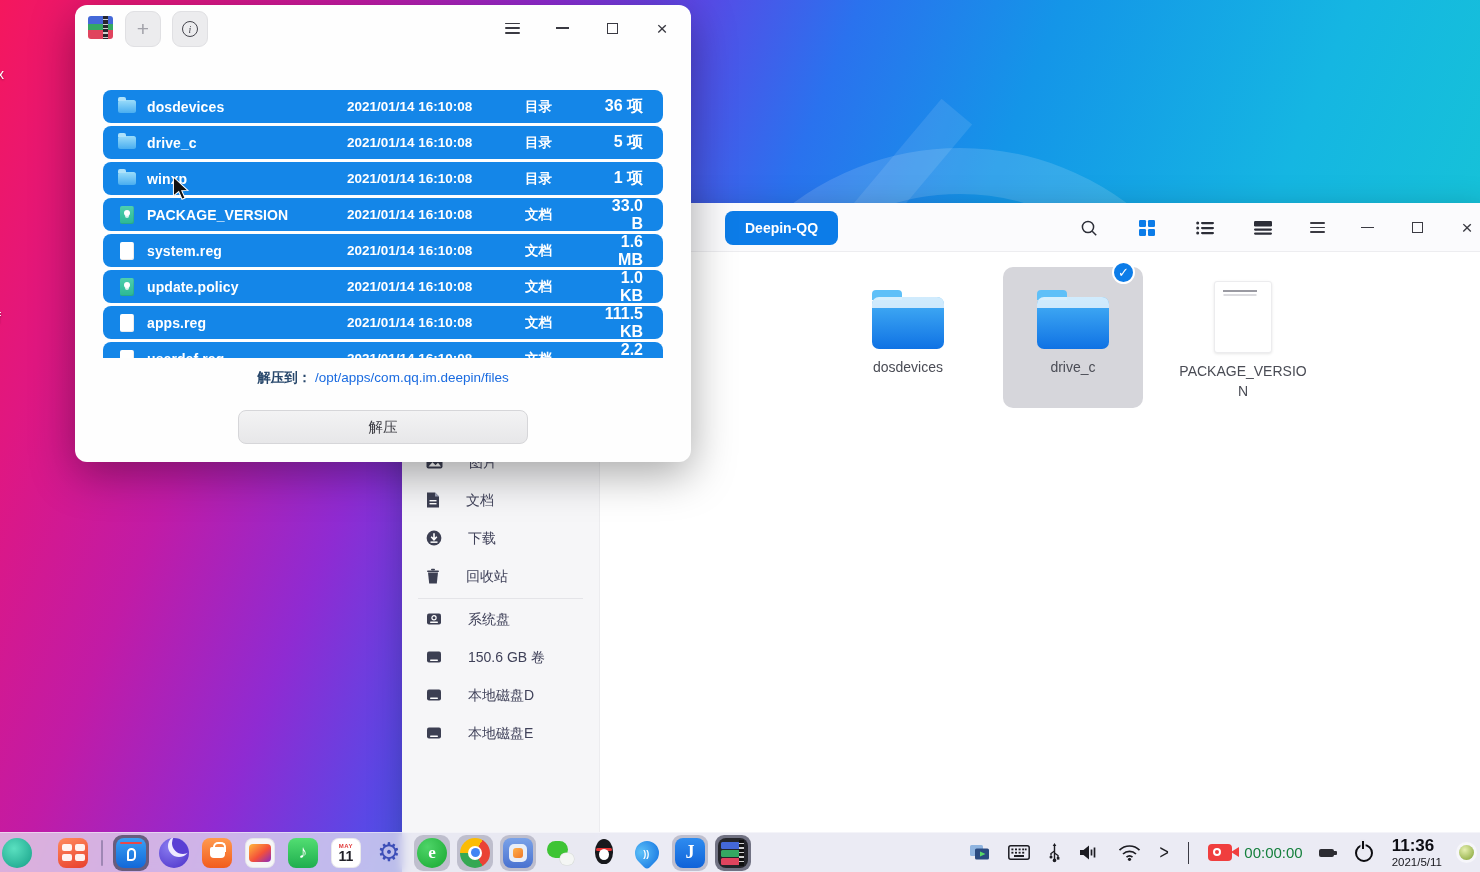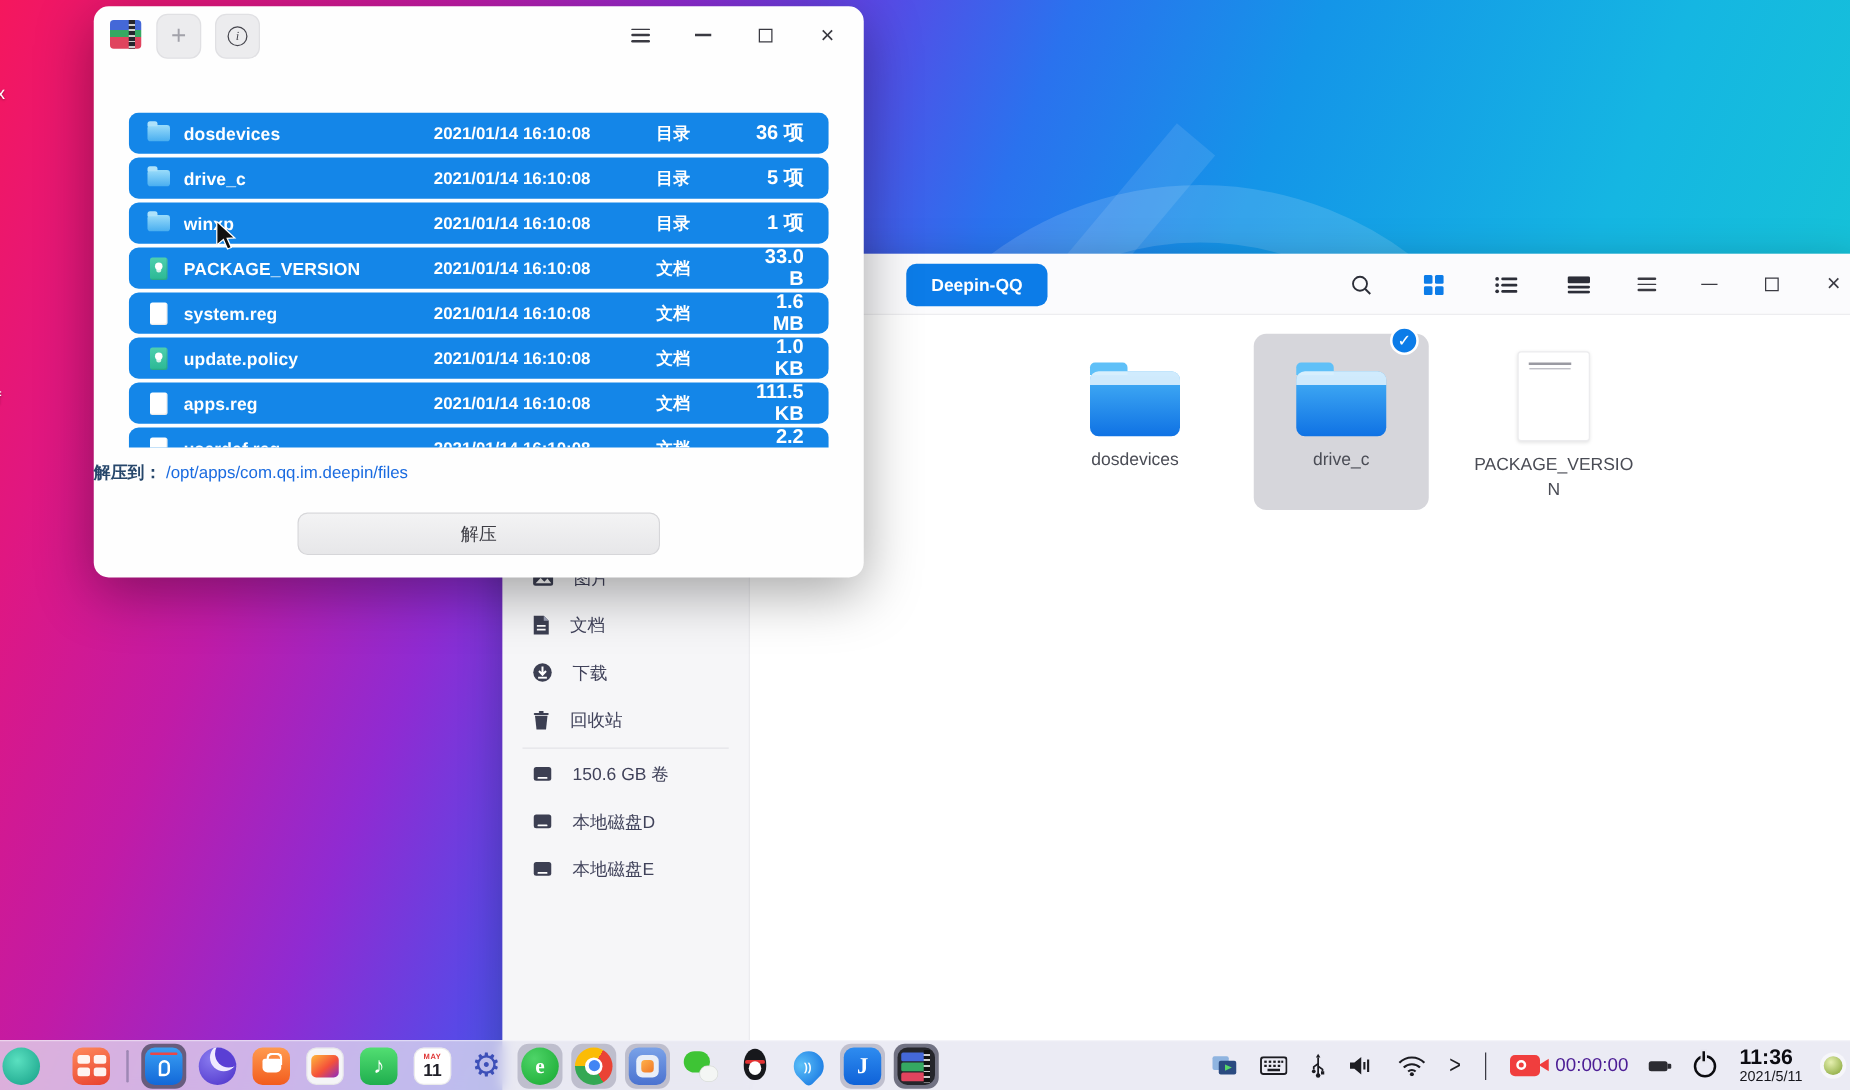--- a/index.html
+++ b/index.html
@@ -52,39 +52,39 @@
   .c-date { width:172px; font-size:13.5px; font-weight:600; }
   .c-type { width:80px; font-size:13.5px; font-weight:600; padding-left:6px; }
   .c-size { flex:1; text-align:right; font-size:16px; font-weight:600; }
   .fic { width:18px; height:13px; border-radius:2.5px; background:linear-gradient(180deg,#9adcfa,#49aef0); position:relative; display:inline-block; }
   .fic::before { content:""; position:absolute; left:0; top:-3px; width:8px; height:4px; border-radius:2px 2px 0 0; background:#aee2fa; }
   .dic { width:14px; height:18px; border-radius:2px; background:#fff; position:relative; display:inline-block;
     box-shadow:inset -1px -1px 0 rgba(0,0,0,.08); }
   .dic.badge { background:linear-gradient(180deg,#4ecfae,#2bb894); }
   .dic.badge::after { content:""; position:absolute; left:4px; top:4px; width:6px; height:6px; border-radius:50%;
     background:#fff; box-shadow:0 3px 0 -1px rgba(255,255,255,.8); }
-  .arch-foot { position:absolute; left:0; right:0; top:364px; font-size:13.5px; }
+  .arch-foot { position:absolute; left:0; right:0; top:364px; text-align:center; font-size:13.5px; }
   .extract-label { color:#27476b; font-weight:700; }
   .extract-path { color:#1a6be0; }
   .extract-btn { position:absolute; left:163px; top:405px; width:290px; height:34px; border-radius:8px;
     background:linear-gradient(180deg,#f3f3f4,#e7e7e9); border:1px solid #d6d6d9; color:#3d3d44;
     font-size:14.5px; display:flex; align-items:center; justify-content:center; }
 
   
   .fm-win { position:absolute; left:402px; top:203px; width:1090px; height:669px; background:#fff;
     border-radius:12px 12px 0 0; box-shadow:0 8px 34px rgba(0,0,0,.25); z-index:10; overflow:hidden; }
   .fm-title { position:relative; height:49px; background:#fbfbfd; border-bottom:1px solid #ededf0; }
   .crumb { position:absolute; left:323px; top:8px; height:34px; padding:0 20px; border-radius:8px;
     background:#0c7ce8; color:#fff; font-size:14px; font-weight:700; display:flex; align-items:center; }
   .fm-icons { position:absolute; right:0; top:0; height:49px; display:flex; align-items:center; }
   .fm-icons .fmi { width:58px; height:49px; display:flex; align-items:center; justify-content:center; }
   .fm-icons .ctl { height:49px; }
   .fm-body { position:absolute; top:49px; bottom:0; left:0; right:0; display:flex; }
   .fm-side { width:198px; background:#f6f6f8; border-right:1px solid #ececef; padding-top:192px; }
-  .side-item { height:38px; display:flex; align-items:center; padding-left:24px; gap:16px;
+  .side-item { height:38px; display:flex; align-items:center; padding-left:24px; gap:26px;
     font-size:14px; color:#40425a; }
   .side-sep { height:1px; background:#e4e4e8; margin:2px 16px 2px 16px; }
   .fm-content { flex:1; position:relative; background:#fff; }
   .grid-item { position:absolute; top:15px; width:140px; height:141px; border-radius:10px; text-align:center; }
   .grid-item.selected { background:#d6d6db; }
   .bigfolder { width:72px; height:52px; margin:30px auto 0; border-radius:7px;
     background:linear-gradient(180deg,#47b2f6,#0f72e4); position:relative; }
   .bigfolder::before { content:""; position:absolute; left:0; top:-7px; width:30px; height:10px;
     border-radius:4px 4px 0 0; background:#5fc0f8; }
   .bigfolder::after { content:""; position:absolute; left:0; top:0; width:100%; height:11px;
@@ -152,21 +152,21 @@
 
   
   .tray { margin-left:auto; display:flex; align-items:center; gap:0; padding-right:4px; }
   .tri { height:40px; display:flex; align-items:center; justify-content:center; padding:0 9px; }
   .chv { font-size:16px; color:#202024; font-weight:400; transform:scaleY(1.25); }
   .tray-sep { width:1.5px; height:22px; background:#3a3a44; margin:0 10px; }
   .rec { width:24px; height:17px; background:#f03e3e; border-radius:4px; position:relative; }
   .rec u { position:absolute; left:5px; top:4px; width:8px; height:8px; border:2px solid #fff; border-radius:50%; }
   .rec s { position:absolute; right:-7px; top:3px; width:0; height:0; border-top:5.5px solid transparent;
     border-bottom:5.5px solid transparent; border-right:8px solid #f03e3e; }
-  .timer { font-size:15px; color:#4c1d95; margin-left:10px; }
+  .timer { font-size:15px; color:#15803d; margin-left:10px; }
   .batt { width:15px; height:8px; background:#2c2c32; border-radius:2px; position:relative; }
   .batt::after { content:""; position:absolute; right:-3px; top:2px; width:2.5px; height:4px; background:#2c2c32; border-radius:0 1px 1px 0; }
   .pwr { width:18px; height:18px; border:2.4px solid #0c0c10; border-radius:50%; position:relative; }
   .pwr::before { content:""; position:absolute; left:5.2px; top:-5px; width:2.6px; height:8px; background:#0c0c10;
     box-shadow:0 0 0 1.6px rgba(232,232,240,.95); }
   .clock { text-align:left; line-height:1.1; padding:0 8px 0 10px; }
   .clock .t { font-size:17px; font-weight:700; color:#0c0c12; }
   .clock .d { font-size:11.5px; color:#16161c; }
   .gdot { width:15px; height:15px; border-radius:50%; background:radial-gradient(circle at 38% 32%,#e6f0b0,#7fa030); box-shadow:0 0 0 3px rgba(255,255,255,.55); }
 
@@ -271,20 +271,28 @@
         </div>
         <div class="side-item">
           <span><svg width="14" height="16">
               <path d="M2 4.5h10l-1.2 11H3.2z" fill="#3c3f52"></path>
               <rect x="1" y="2.4" width="12" height="1.6" rx=".8" fill="#3c3f52"></rect>
               <rect x="5" y=".8" width="4" height="1.6" rx=".8" fill="#3c3f52"></rect>
             </svg></span>
           <span>回收站</span>
         </div>
         <div class="side-sep"></div>
+        <div class="side-item">
+          <span><svg width="16" height="14">
+              <rect x="1" y="1.5" width="14" height="11" rx="2" fill="#3c3f52"></rect>
+              <circle cx="8" cy="5.8" r="2.1" fill="none" stroke="#fff" stroke-width="1.2"></circle>
+              <rect x="4" y="9.6" width="8" height="1.4" rx=".7" fill="#fff"></rect>
+            </svg></span>
+          <span>系统盘</span>
+        </div>
         <div class="side-item">
           <span><svg width="16" height="14">
               <rect x="1" y="1.5" width="14" height="11" rx="2" fill="#3c3f52"></rect>
               <rect x="4" y="9.6" width="8" height="1.4" rx=".7" fill="#fff"></rect>
             </svg></span>
           <span>150.6 GB 卷</span>
         </div>
         <div class="side-item">
           <span><svg width="16" height="14">
               <rect x="1" y="1.5" width="14" height="11" rx="2" fill="#3c3f52"></rect>

